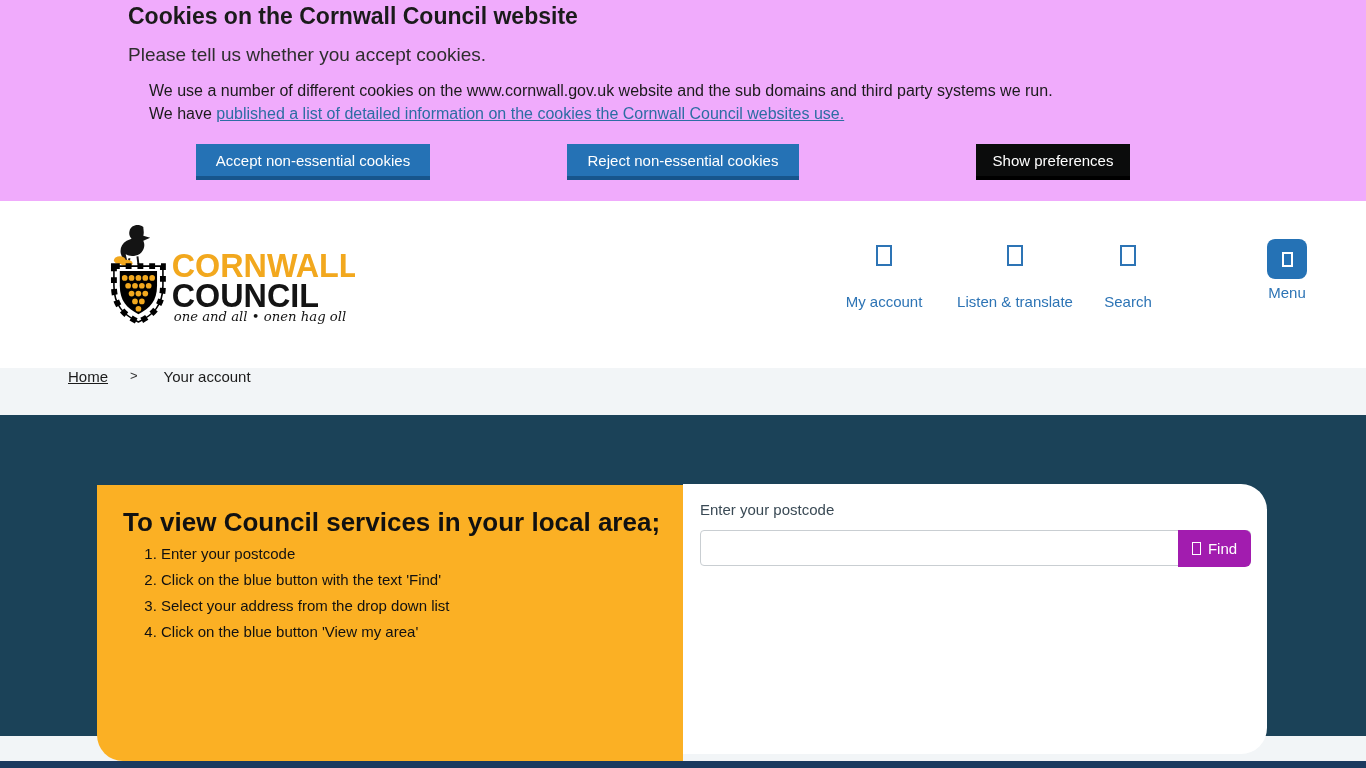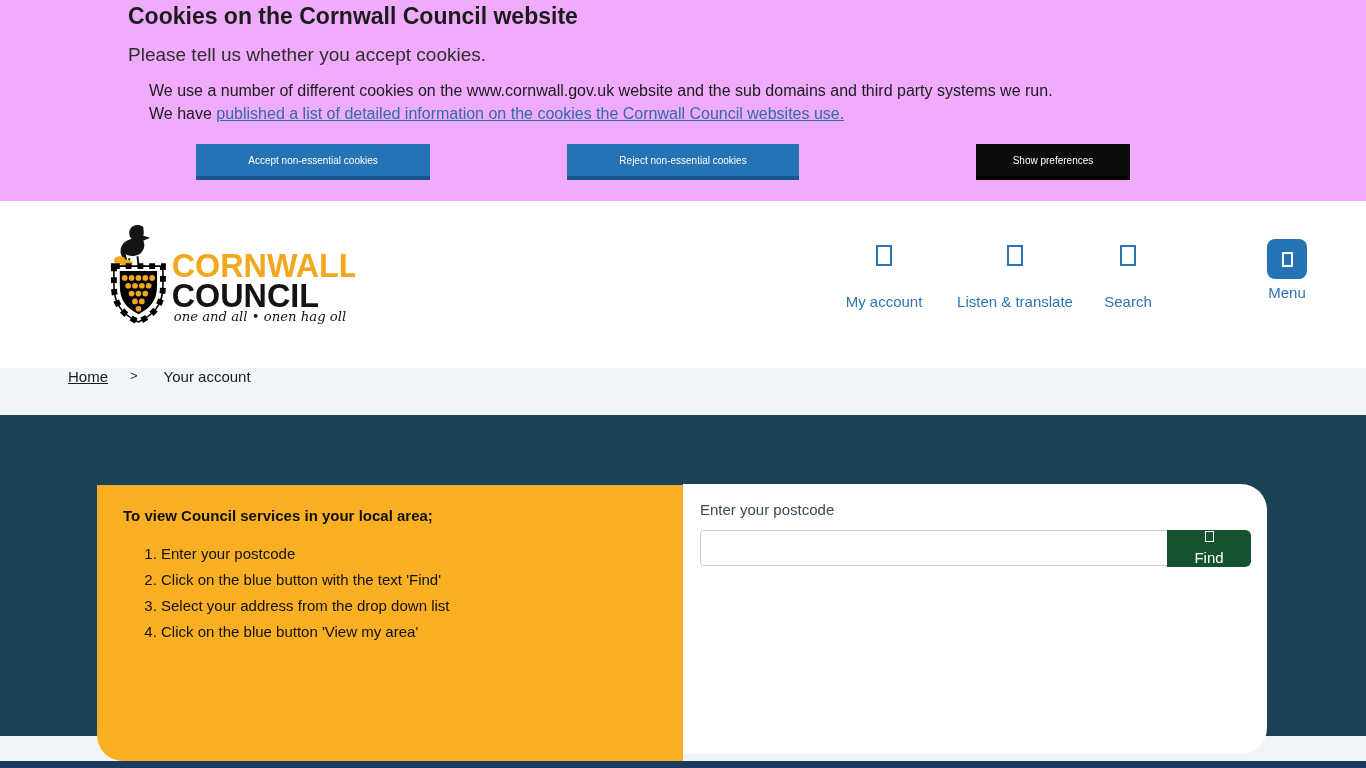--- a/index.html
+++ b/index.html
@@ -12,21 +12,21 @@
   }
   
   .cookie-banner { position:absolute; top:0; left:0; width:1366px; height:248px;
     background:#f0abfc; border-bottom:3px solid #000; }
   .cookie-title { position:absolute; left:128px; top:3px; margin:0;
     font-size:23px; font-weight:bold; color:#1b1b1b; }
   .cookie-sub { position:absolute; left:128px; top:44px; font-size:19px; color:#2e2e2e; }
   .cookie-body { position:absolute; left:128px; top:79px; font-size:16px; line-height:23px; color:#1b1b1b;margin-left:21px; }
   .cookie-link { color:#2d6da3; text-decoration:underline; cursor:pointer; }
   .cbtn { position:absolute; top:144px; height:36px; border:none; cursor:pointer;
-    color:#fff; font-size:10px; font-family:inherit;
+    color:#fff; font-size:15px; font-family:inherit;
     display:flex; align-items:center; justify-content:center; }
   .cbtn-blue { background:#2572b5; border-bottom:4px solid #17558c; }
   .cbtn-accept { left:196px; width:234px; }
   .cbtn-reject { left:567px; width:232px; }
   .cbtn-prefs  { left:976px; width:154px; background:#0b0c0c; border-bottom:4px solid #000; }
 
   
   .site-header { position:absolute; top:201px; left:0; width:1366px; height:167px; background:#fff; }
   .logo { position:absolute; left:110px; top:20px; cursor:pointer; }
   .nav-item { position:absolute; top:44px; text-align:center; color:#2d74b5; font-size:15px; cursor:pointer; }
@@ -49,35 +49,35 @@
 
   
   .hero { position:absolute; top:415px; left:0; width:1366px; height:353px; }
   .hero-bg    { position:absolute; top:0;   left:0; width:1366px; height:321px; background:#1b4258; }
   .hero-band  { position:absolute; top:321px; left:0; width:1366px; height:25px; background:#f2f5f7; }
   .hero-strip { position:absolute; top:346px; left:0; width:1366px; height:7px; background:#1a3a5f; }
 
   .panel-yellow { position:absolute; left:97px; top:70px; width:586px; height:276px;
     background:#fbb024; border-radius:0 0 0 26px; z-index:2; }
   .panel-yellow h2 { position:absolute; left:26px; top:22px; margin:0;
-    font-size:15px; font-weight:bold; color:#111; }
+    font-size:26px; font-weight:bold; color:#111; }
   .steps { position:absolute; left:44px; top:60px; margin:0; padding:0 0 0 20px;
     font-size:15px; color:#111; }
   .steps li { margin-bottom:9px; }
 
   .panel-white { position:absolute; left:683px; top:69px; width:584px; height:270px;
     background:#ffffff; border-radius:0 26px 26px 0; z-index:2; }
   .postcode-label { position:absolute; left:17px; top:17px; font-size:15px; color:#3a4a55; }
   .postcode-row { position:absolute; left:17px; top:46px; width:551px; height:37px; }
   .postcode-input { width:100%; height:36px; border:1px solid #c9ced2; border-radius:4px;
     padding:0 10px; font-size:15px; font-family:inherit; background:#fff; }
-  .find-btn { position:absolute; right:0; top:0; width:84px; height:37px;
-    background:#14532d; color:#fff; border:none; border-radius:0 6px 6px 0;
+  .find-btn { position:absolute; right:0; top:0; width:73px; height:37px;
+    background:#a21caf; color:#fff; border:none; border-radius:0 6px 6px 0;
     font-size:15px; font-family:inherit; cursor:pointer;
-    display:flex; align-items:center; justify-content:center; gap:7px;flex-direction:column; }
+    display:flex; align-items:center; justify-content:center; gap:7px; }
   .find-tofu { display:inline-block; width:9px; height:13px; border:1.5px solid #fff; }
 </style>
 </head>
 <body>
 
 <section class="cookie-banner">
   <h1 class="cookie-title">Cookies on the Cornwall Council website</h1>
   <div class="cookie-sub">Please tell us whether you accept cookies.</div>
   <div class="cookie-body">
     <span>We use a number of different cookies on the www.cornwall.gov.uk website and the sub domains and third party systems we run.</span><br>

